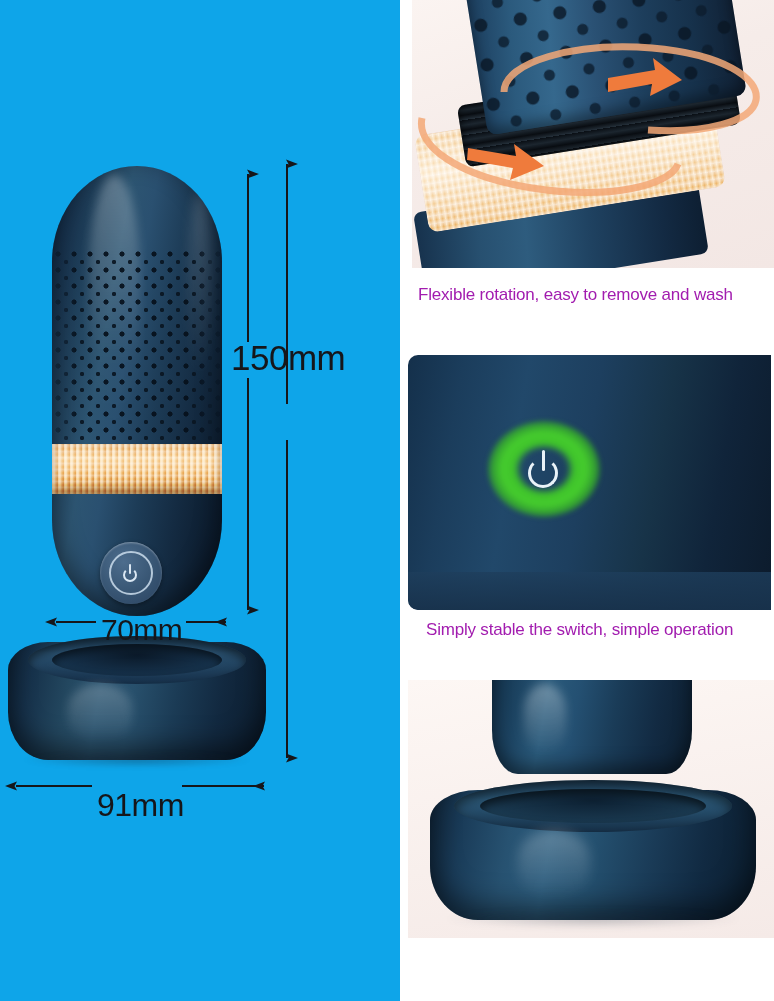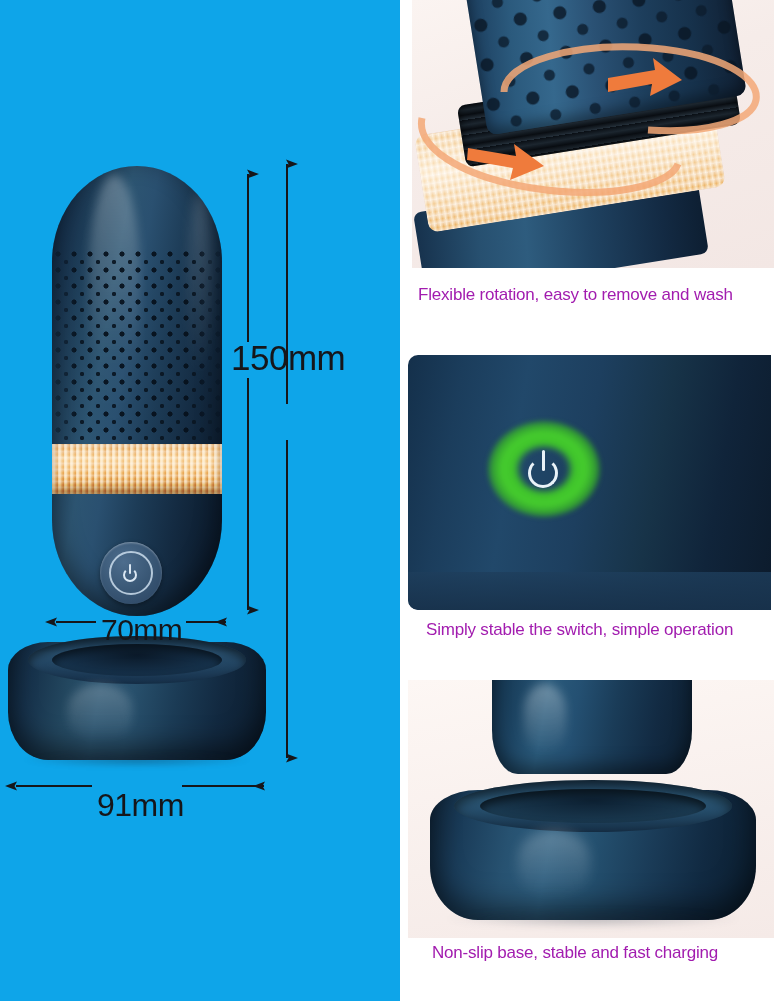--- a/index.html
+++ b/index.html
@@ -520,17 +520,16 @@
         <div id="p3-device-bottom"></div>
         <div id="p3-device-gloss"></div>
         <div id="p3-base">
           <div id="p3-base-body"></div>
           <div id="p3-base-rim"></div>
           <div id="p3-base-hole"></div>
           <div id="p3-base-gloss"></div>
           <div id="p3-base-shadow"></div>
         </div>
       </div>
-      <div class="caption" id="cap-3">Non-slip base, stable and fast charging</div>
     </div>
 
   </div>
 </div>
 
 </body></html>

